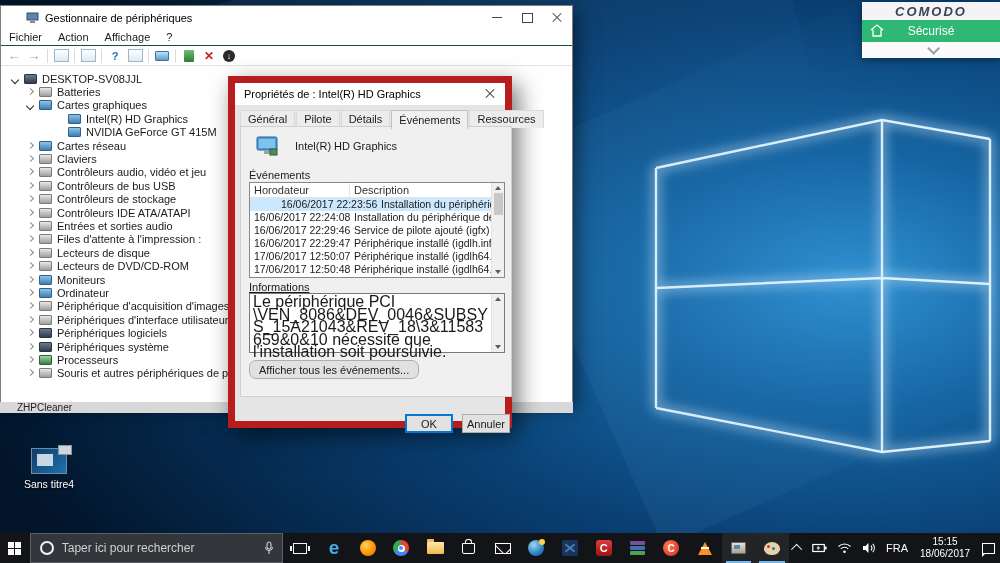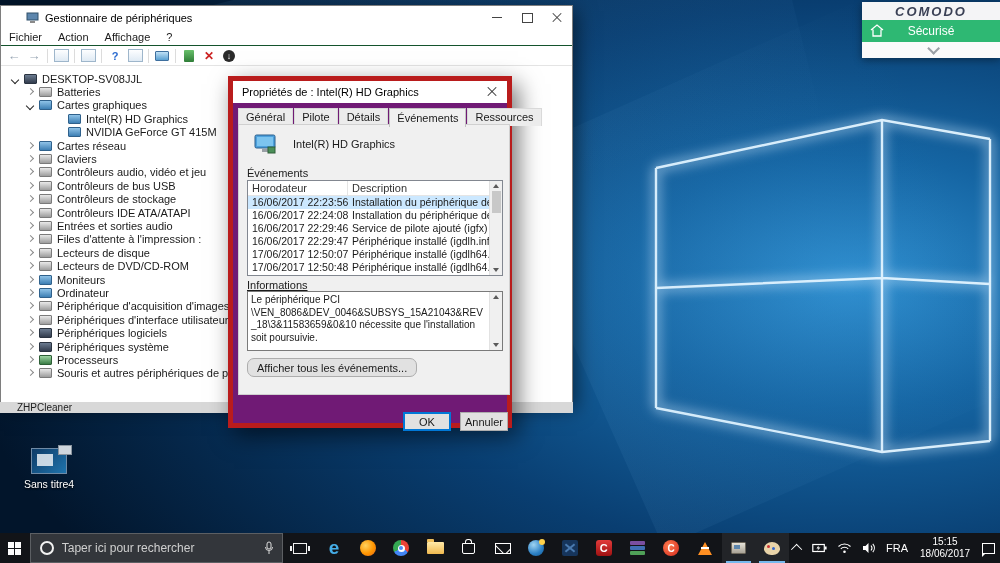--- a/index.html
+++ b/index.html
@@ -76,22 +76,22 @@
   .untitled { position:absolute; left:10px; top:448px; width:78px; z-index:1; text-align:center; }
   .untitled .thumb { width:36px; height:26px; margin:0 auto; position:relative;
       background:linear-gradient(135deg,#0d3a66,#1f74ad); border:1px solid #6f8aa5; }
   .untitled .thumb::before { content:""; position:absolute; left:5px; top:5px; width:16px; height:12px;
       background:#e8eef4; opacity:.85; }
   .untitled .thumb::after { content:""; position:absolute; right:-6px; top:-4px; width:12px; height:8px;
       background:#cfd6dd; border:1px solid #8a949e; }
   .untitled .lbl { margin-top:4px; font-size:10.5px; color:#fff; text-shadow:0 1px 2px #000; }
 
   
-  .dlg { position:absolute; left:228px; top:76px; width:284px; height:352px; background:#701a75;
-         border:5px solid #b91c1c; z-index:4; box-shadow:6px 8px 22px rgba(0,0,0,.55); font-size:11px; }
+  .dlg { position:absolute; left:228px; top:76px; width:284px; height:352px; background:#e5e5e5;
+         border:7px solid #b91c1c; z-index:4; box-shadow:6px 8px 22px rgba(0,0,0,.55); font-size:11px; }
   .dlg-titlebar { height:22px; background:#fff; display:flex; align-items:center; padding-left:9px; }
   .dlg-title { flex:1; font-size:11px; color:#000; }
   .dlg-x { width:30px; height:22px; position:relative; }
   .dlg-x::before, .dlg-x::after { content:""; position:absolute; left:9px; top:10px; width:12px; height:1px; background:#333; }
   .dlg-x::before { transform:rotate(45deg); } .dlg-x::after { transform:rotate(-45deg); }
   .tabs { position:absolute; left:5px; top:27px; display:flex; align-items:flex-start; height:17px; }
   .tab { padding:2px 7px 3px; border:1px solid #d9d9d9; border-bottom:none; background:#ececec;
          margin-right:1px; font-size:11px; color:#1a1a1a; }
   .tab.active { background:#f0f0f0; border-color:#c2c2c2; padding-top:3px; position:relative; z-index:2;
                 margin-bottom:-1px; }
@@ -102,30 +102,30 @@
   .grp-label { position:absolute; left:8px; font-size:11px; color:#1a1a1a; }
   .ev-label { top:42px; } .inf-label { top:154px;text-decoration:underline; }
   .ev-table { position:absolute; left:8px; top:55px; width:256px; height:96px; background:#fff;
               border:1px solid #828790; }
   .ev-head { height:15px; display:flex; border-bottom:1px solid #e5e5e5; color:#333; }
   .ev-head .c1 { width:100px; padding:1px 4px; border-right:1px solid #e5e5e5; }
   .ev-head .c2 { flex:1; padding:1px 4px; }
   .ev-row { height:13px; display:flex; font-size:10.5px; color:#1a1a1a; }
   .ev-row .c1 { width:100px; padding:0 4px; white-space:nowrap; overflow:hidden; }
   .ev-row .c2 { flex:1; padding:0 4px; white-space:nowrap; overflow:hidden; }
-  .ev-row.sel { background:#cce8ff; }
+  .ev-row.sel { background:#cce8ff;padding-left:27px; }
   .vscroll { position:absolute; right:0; top:0; bottom:0; width:13px; background:#f0f0f0;
              border-left:1px solid #e2e2e2; display:flex; flex-direction:column; align-items:center; }
   .sarrow { width:0; height:0; border-left:3.5px solid transparent; border-right:3.5px solid transparent; margin:3px 0; }
   .sarrow.up { border-bottom:4px solid #5a5a5a; }
   .sarrow.dn { border-top:4px solid #5a5a5a; margin-top:auto; }
   .sthumb { width:9px; height:22px; background:#c8c8c8; }
   .info-box { position:absolute; left:8px; top:166px; width:256px; height:60px; background:#fff;
               border:1px solid #7a7a7a; }
-  .info-text { position:absolute; left:3px; right:15px; top:2px; font-size:10px; line-height:12.5px;
+  .info-text { position:absolute; left:3px; right:15px; top:2px; font-size:16px; line-height:12.5px;
                color:#1a1a1a; overflow-wrap:break-word; }
   .btn { background:#e1e1e1; border:1px solid #adadad; font-size:11px; color:#1a1a1a;
          font-family:"Liberation Sans", sans-serif; }
   .show-all { position:absolute; left:8px; top:233px; height:19px; padding:0 9px;border-radius:7px; }
   .dlg-ok { position:absolute; left:170px; top:331px; width:48px; height:19px;
             border:1px solid #0078d7; box-shadow:0 0 0 1px #0078d7 inset; }
   .dlg-cancel { position:absolute; left:227px; top:331px; width:48px; height:19px; }
 
   
   .taskbar { position:absolute; left:0; bottom:0; width:1000px; height:30px; background:#121418;

